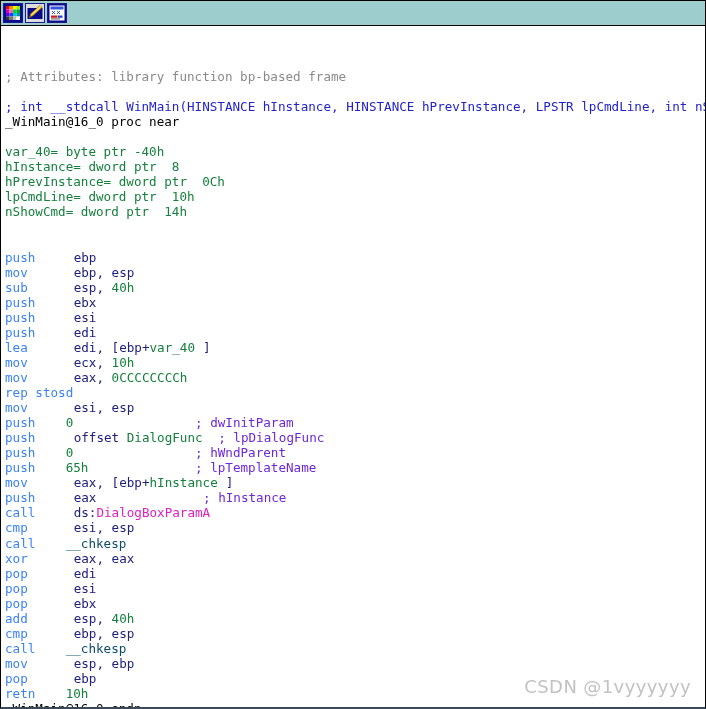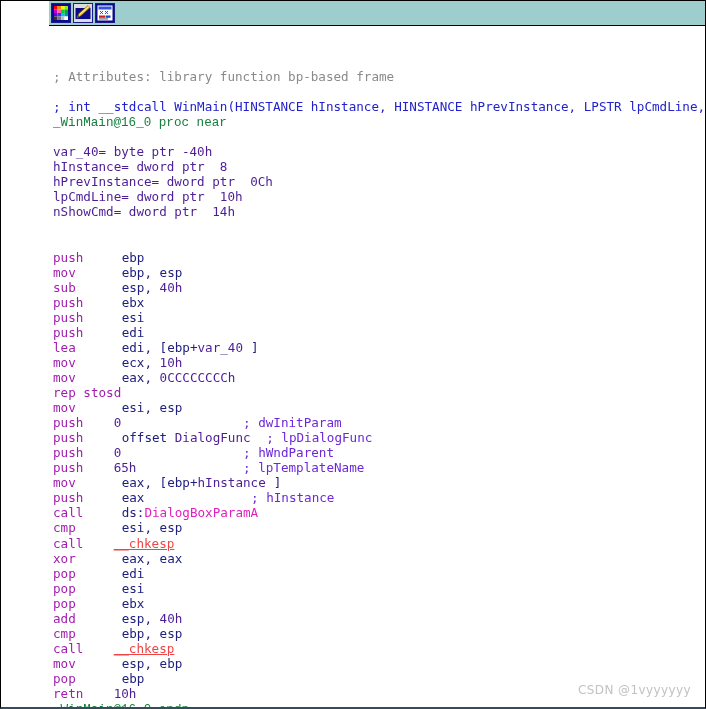--- a/index.html
+++ b/index.html
@@ -18,21 +18,20 @@
   #app-window {
     position: absolute;
     left: 0; top: 0;
     width: 706px;
     height: 709px;
     box-sizing: border-box;
     background: #ffffff;
     border: 1px solid #000000;
     border-bottom: 2px solid #3a4a5a;
     overflow: hidden;
-    padding-left: 48px;
   }
 
   
   #toolbar {
     position: relative;
     height: 25px;
     background: #9ecdcd;
     border-bottom: 1px solid #000000;
     display: flex;
     align-items: center;
@@ -75,35 +74,35 @@
     font-size: 12.6px;
     line-height: 15.05px;
     letter-spacing: 0px;
   }
   .ln { display: block; height: 15.05px; }
   .ln.blank { color: transparent; }
 
   
   .c-comment-gray { color: #8a8a8a; }   
   .c-decl        { color: #2222cc; }    
-  .c-green       { color: #4c1d95; margin-top: 28px; }    
-  .c-mnem        { color: #a21caf; }    
+  .c-green       { color: #15803d; margin-top: 28px; }    
+  .c-mnem        { color: #3b82f6; }    
   .c-reg         { color: #20207f; margin-left: 8px; }    
   .c-cmt         { color: #6d28d9; }    
   .c-api         { color: #e020c0; text-align: right; }    
-  .c-xref        { color: #ef4444; text-decoration: underline; } 
-  .c-name        { color: #15803d; font-family: Liberation Mono, monospace; }    
+  .c-xref        { color: #0c4a6e; } 
+  .c-name        { color: #000000; }    
 
   
   #watermark {
     position: absolute;
     right: 14px;
     bottom: 10px;
     font-family: "DejaVu Sans", "Liberation Sans", sans-serif;
-    font-size: 12px;
+    font-size: 18px;
     color: #c2c2c2;
     letter-spacing: 0.4px;
     user-select: none;
   }
 </style>
 </head>
 <body>
 
 <div id="app-window">
 

